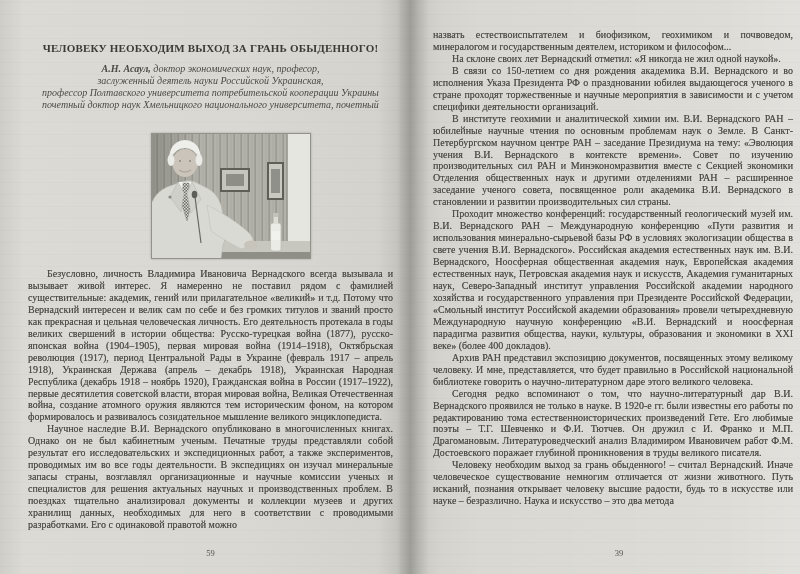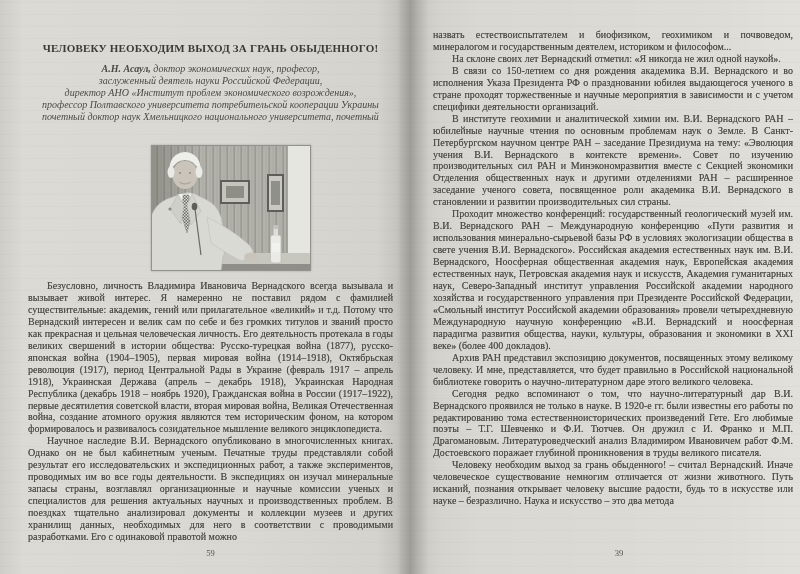--- a/index.html
+++ b/index.html
@@ -57,22 +57,21 @@
 
 <div class="scan">
   <div class="page-tone-left"></div>
   <div class="page-tone-right"></div>
   <div class="bleed"></div>
 
   <div class="page-left">
     <h1 class="title">ЧЕЛОВЕКУ НЕОБХОДИМ ВЫХОД ЗА ГРАНЬ ОБЫДЕННОГО!</h1>
     <div class="byline">
       <div><span class="author">А.Н. Асаул,</span><span> доктор экономических наук, професор,</span></div>
-      <div>заслуженный деятель науки Российской Федерации,</div>
-      <div>директор АНО «Институт проблем экономического возрождения»,</div>
+      <div>заслуженный деятель науки Российской Украинская,</div>
       <div>профессор Полтавского университета потребительской кооперации Украины</div>
       <div>почетный доктор наук Хмельницкого национального университета, почетный</div>
     </div>
 
     <svg class="photo" viewBox="0 0 160 126" aria-hidden="true">
       <defs>
         <pattern id="wood" width="7" height="126" patternUnits="userSpaceOnUse">
           <rect width="7" height="126" fill="#b2b2aa"></rect>
           <rect x="5.4" width="1.6" height="126" fill="#9a9a92"></rect>
           <rect x="2.6" width="0.8" height="126" fill="#a8a8a0"></rect>

